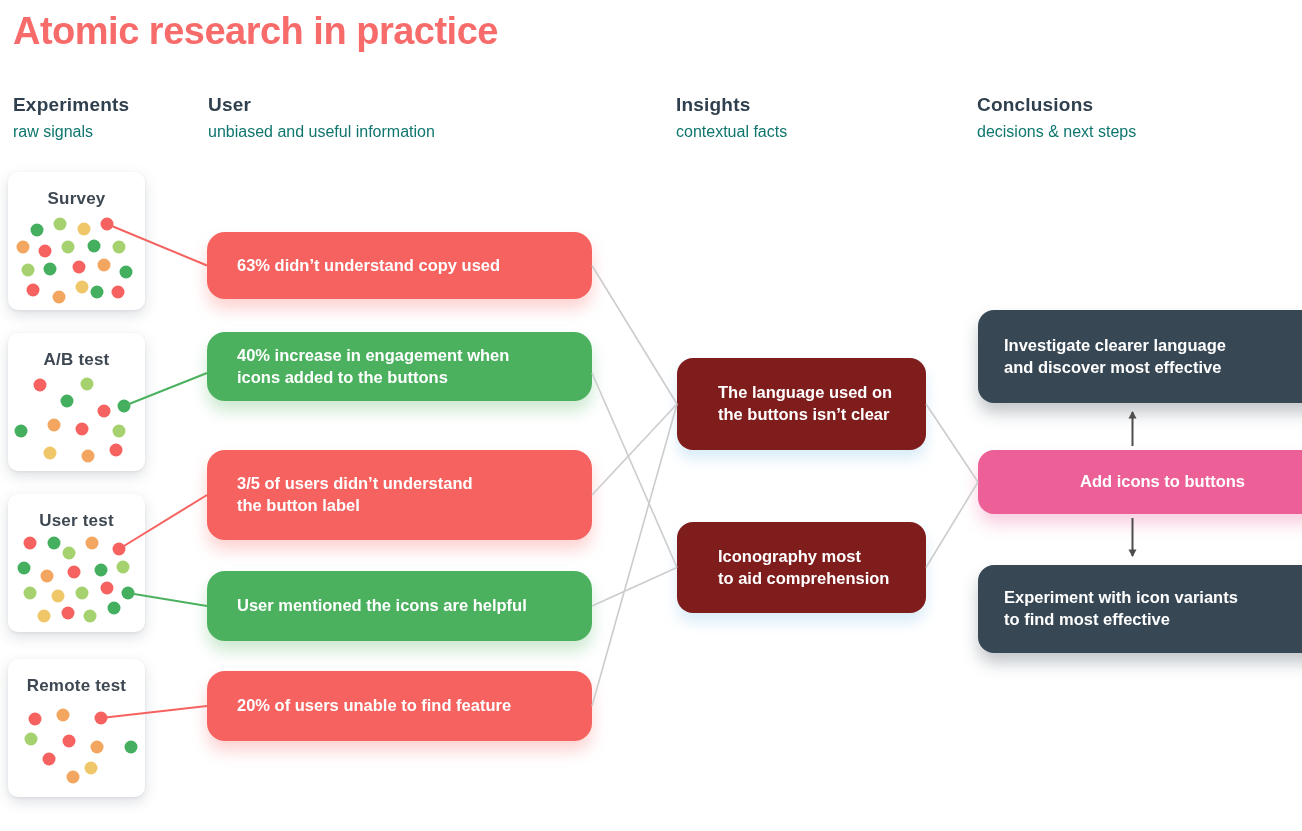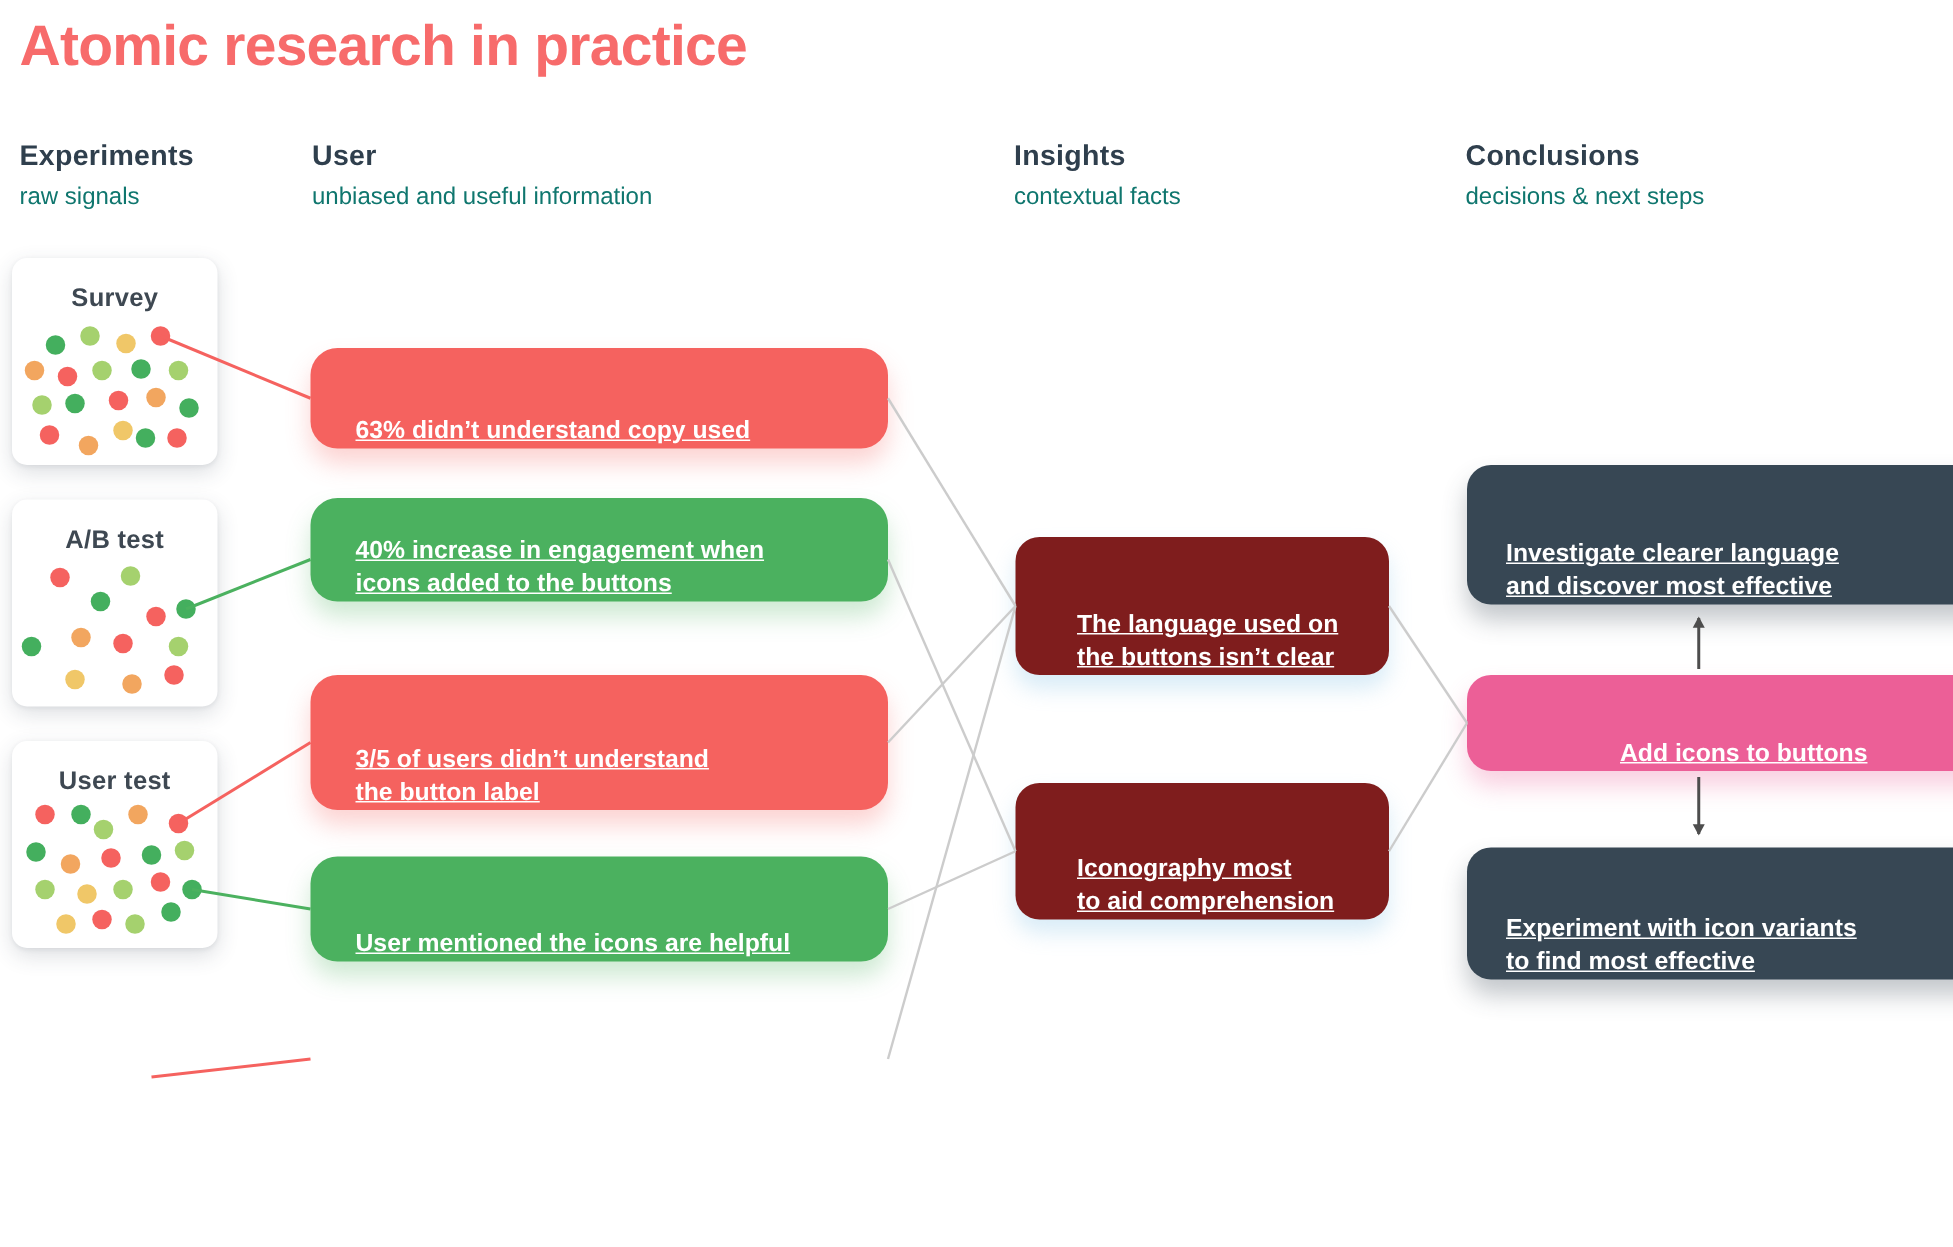--- a/index.html
+++ b/index.html
@@ -64,27 +64,26 @@
   }
   .dot {
     position: absolute;
     width: 13px; height: 13px;
     border-radius: 50%;
     transform: translate(-50%, -50%);
   }
   .node {
     position: absolute;
     display: flex;
-    align-items: flex-end;
+    align-items: center;
     color: #ffffff;
     font-size: 16.5px;
     font-weight: 700;
     line-height: 1.32;
     z-index: 2;
-    text-decoration: underline;
   }
   .node .node-text { white-space: pre-line; }
   .fact {
     left: 207px;
     width: 385px;
     border-radius: 18px;
     padding-left: 30px;
   }
   .fact.red   { background: #f5625f; box-shadow: 0 10px 16px rgba(245,98,95,0.28); }
   .fact.green { background: #4bb15f; box-shadow: 0 10px 16px rgba(75,177,95,0.28); }
@@ -215,35 +214,53 @@
         <span class="dot" style="left: 50px; top: 102px; background: rgb(240, 199, 104);"></span>
         <span class="dot" style="left: 74px; top: 99px; background: rgb(165, 209, 110);"></span>
         <span class="dot" style="left: 99px; top: 94px; background: rgb(245, 98, 95);"></span>
         <span class="dot" style="left: 120px; top: 99px; background: rgb(68, 175, 94);"></span>
         <span class="dot" style="left: 36px; top: 122px; background: rgb(240, 199, 104);"></span>
         <span class="dot" style="left: 60px; top: 119px; background: rgb(245, 98, 95);"></span>
         <span class="dot" style="left: 82px; top: 122px; background: rgb(165, 209, 110);"></span>
         <span class="dot" style="left: 106px; top: 114px; background: rgb(68, 175, 94);"></span>
       </div>
   </div>
+  <div class="exp-card" style="top:659px;">
+    <div class="exp-title">Remote test</div>
+    <div>
+        <span class="dot" style="left: 27px; top: 60px; background: rgb(245, 98, 95);"></span>
+        <span class="dot" style="left: 55px; top: 56px; background: rgb(242, 166, 95);"></span>
+        <span class="dot" style="left: 93px; top: 59px; background: rgb(245, 98, 95);"></span>
+        <span class="dot" style="left: 23px; top: 80px; background: rgb(165, 209, 110);"></span>
+        <span class="dot" style="left: 61px; top: 82px; background: rgb(245, 98, 95);"></span>
+        <span class="dot" style="left: 89px; top: 88px; background: rgb(242, 166, 95);"></span>
+        <span class="dot" style="left: 123px; top: 88px; background: rgb(68, 175, 94);"></span>
+        <span class="dot" style="left: 41px; top: 100px; background: rgb(245, 98, 95);"></span>
+        <span class="dot" style="left: 83px; top: 109px; background: rgb(240, 199, 104);"></span>
+        <span class="dot" style="left: 65px; top: 118px; background: rgb(242, 166, 95);"></span>
+      </div>
+  </div>
 
   <div class="node fact red" style="top:232px; height:67px;">
     <span class="node-text">63% didn’t understand copy used</span>
   </div>
   <div class="node fact green" style="top:332px; height:69px;">
     <span class="node-text">40% increase in engagement when
 icons added to the buttons</span>
   </div>
   <div class="node fact red" style="top:450px; height:90px;">
     <span class="node-text">3/5 of users didn’t understand
 the button label</span>
   </div>
   <div class="node fact green" style="top:571px; height:70px;">
     <span class="node-text">User mentioned the icons are helpful</span>
   </div>
+  <div class="node fact red" style="top:671px; height:70px;">
+    <span class="node-text">20% of users unable to find feature</span>
+  </div>
 
   <div class="node insight" style="top:358px; height:92px;">
     <span class="node-text">The language used on
 the buttons isn’t clear</span>
   </div>
   <div class="node insight" style="top:522px; height:91px;">
     <span class="node-text">Iconography most
 to aid comprehension</span>
   </div>
 

